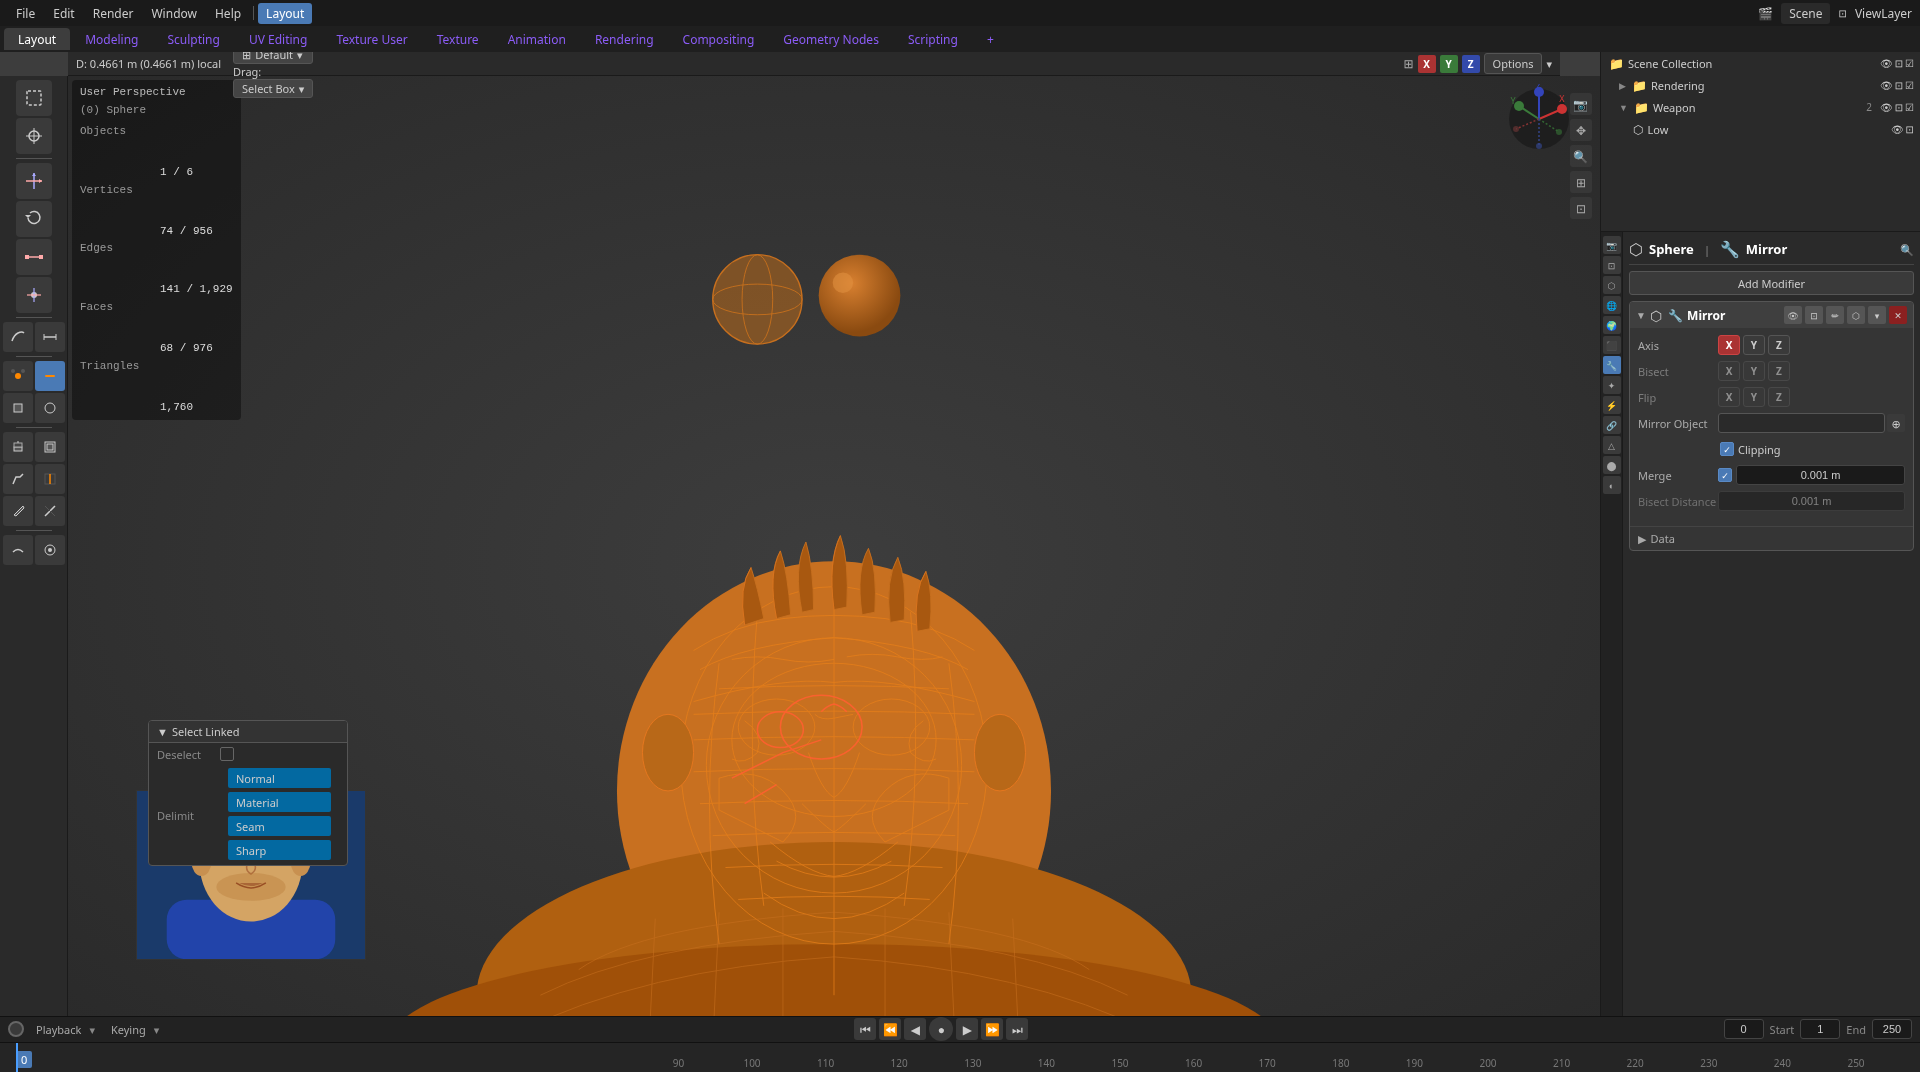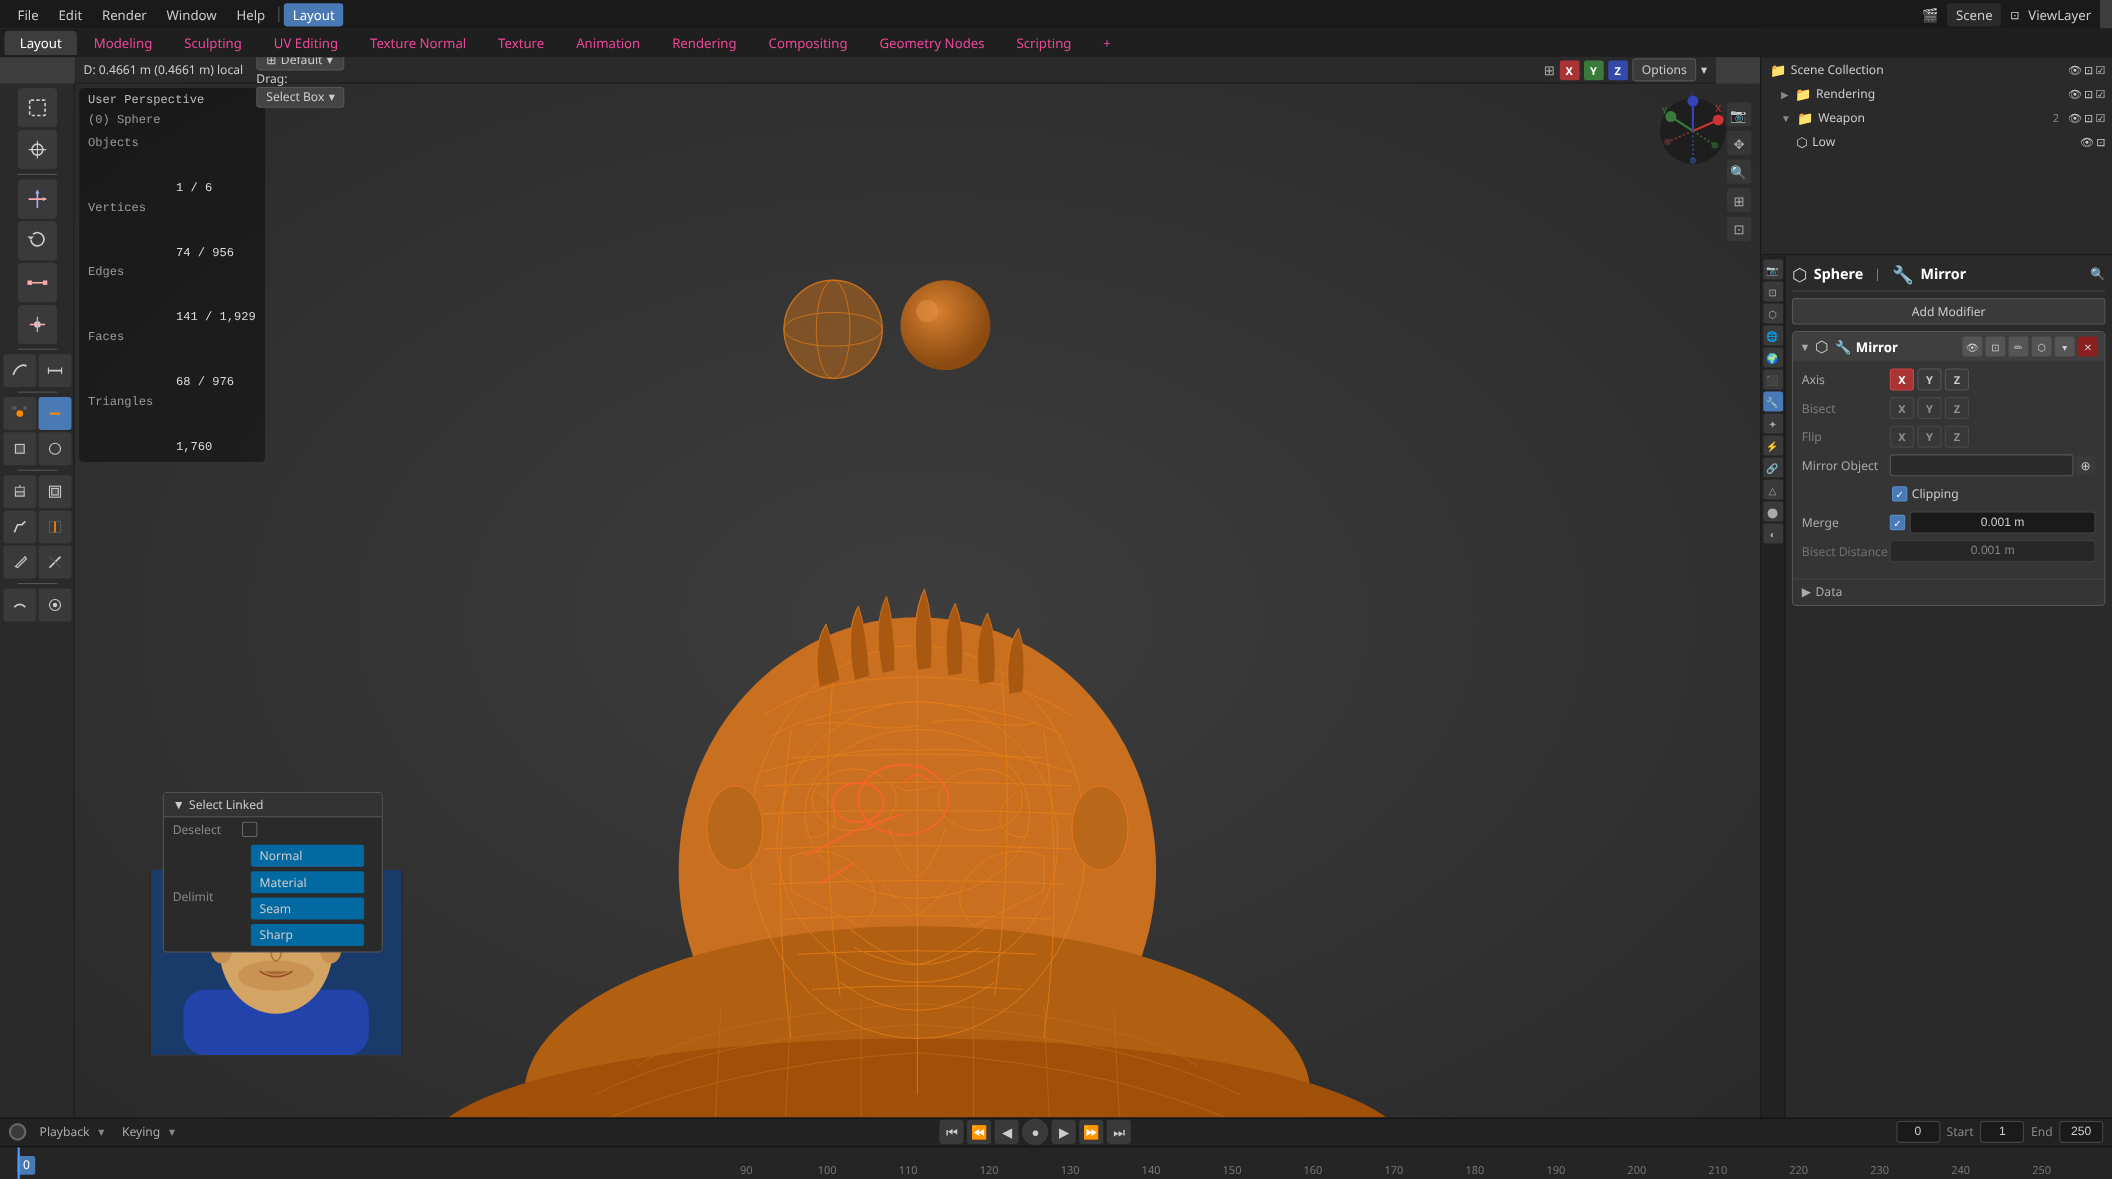--- a/index.html
+++ b/index.html
@@ -16,21 +16,21 @@
 
     
     .top-menu {
       height: 26px;
       background: #1a1a1a;
       display: flex;
       align-items: center;
       padding: 0 8px;
       gap: 2px;
       position: absolute;
-      top: 0; left: 0; right: 11px;
+      top: 0; left: 0; right: 0;
       z-index: 100;
     }
     .top-menu-item {
       padding: 2px 8px;
       color: #ccc;
       cursor: pointer;
       border-radius: 3px;
       font-size: 12px;
     }
     .top-menu-item.active-tab {
@@ -58,21 +58,21 @@
       display: flex;
       align-items: center;
       padding: 0 4px;
       gap: 1px;
       position: absolute;
       top: 26px; left: 0; right: 0;
       z-index: 99;
     }
     .workspace-tab {
       padding: 3px 14px;
-      color: #ec4899;
+      color: #8b5cf6;
       cursor: pointer;
       border-radius: 4px 4px 0 0;
       font-size: 12px;
       height: 22px;
       display: flex;
       align-items: center;
     }
     .workspace-tab.active {
       background: #3d3d3d;
       color: #fff;
@@ -651,21 +651,21 @@
     <span style="font-size:10px;">⊡</span>
     <span>ViewLayer</span>
   </div>
 </div>
 
 <div class="workspace-tabs">
   <div class="workspace-tab active">Layout</div>
   <div class="workspace-tab">Modeling</div>
   <div class="workspace-tab">Sculpting</div>
   <div class="workspace-tab">UV Editing</div>
-  <div class="workspace-tab">Texture Normal</div>
+  <div class="workspace-tab">Texture User</div>
   <div class="workspace-tab">Texture</div>
   <div class="workspace-tab">Animation</div>
   <div class="workspace-tab">Rendering</div>
   <div class="workspace-tab">Compositing</div>
   <div class="workspace-tab">Geometry Nodes</div>
   <div class="workspace-tab">Scripting</div>
   <div class="workspace-tab">+</div>
 </div>
 
 <div class="viewport-header">

